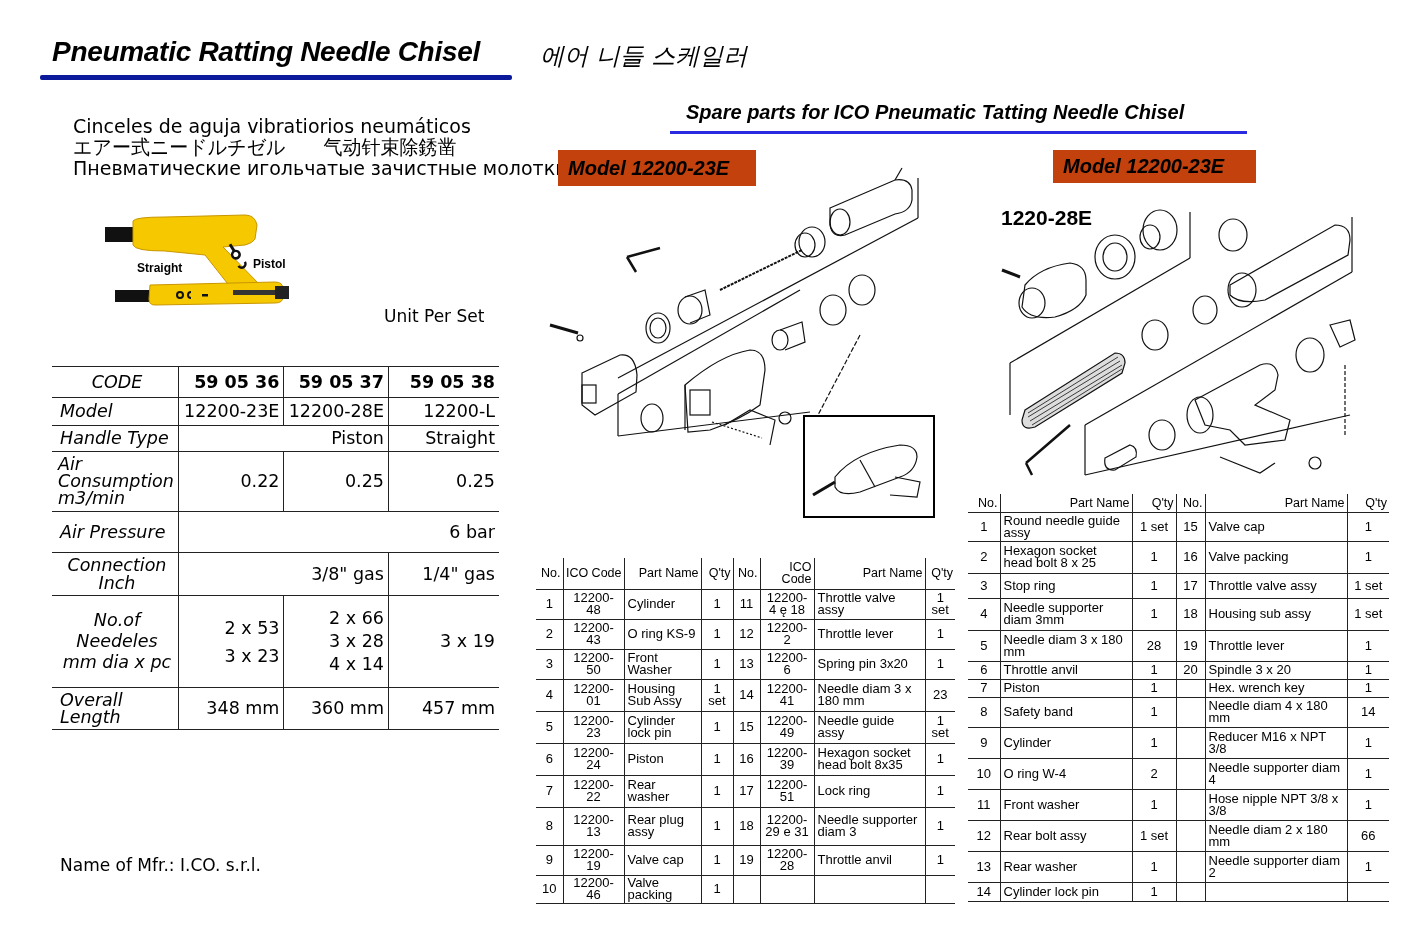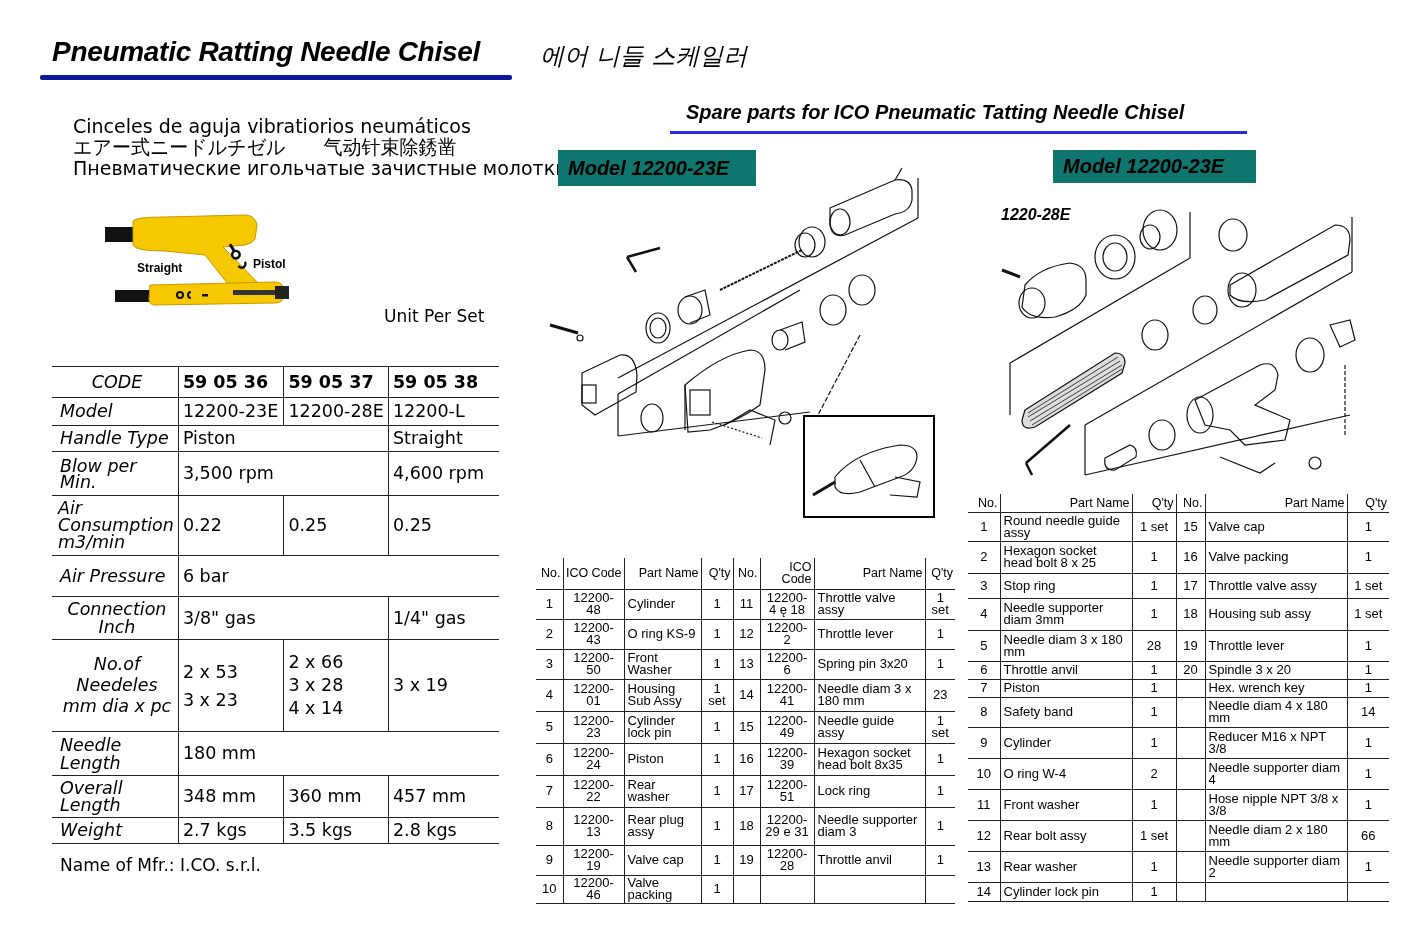--- a/index.html
+++ b/index.html
@@ -30,41 +30,41 @@
   
   .product-area { left: 105px; top: 205px; width: 290px; height: 105px; }
   .lbl-small { font-family: "Liberation Sans", sans-serif; font-weight: bold; font-size: 12px; position: absolute; }
   .unit-per-set { left: 384px; top: 306px; font-size: 17px; white-space: nowrap; }
 
   
   .spec-table {
     left: 52px; top: 366px; width: 447px;
     border-collapse: collapse; font-size: 17.5px;
   }
-  .spec-table td { border-top: 1.5px solid #222; border-bottom: 1.5px solid #222; border-left: 1.5px solid #222; text-align: left; vertical-align: middle; padding: 0 4px; line-height: 19px; }
+  .spec-table td { border-top: 1.5px solid #222; border-bottom: 1.5px solid #222; border-left: 1.5px solid #222; text-align: right; vertical-align: middle; padding: 0 4px; line-height: 19px; }
   .spec-table td:first-child { border-left: none; text-align: left; padding-left: 8px; font-style: italic; }
   .spec-table td.center { text-align: center; }
   .spec-table .bold { font-weight: bold; }
   .mfr { left: 60px; top: 855px; font-size: 17px; white-space: nowrap; }
 
   
   .spare-title {
     left: 686px; top: 101px;
     font-family: "Liberation Sans", sans-serif; font-weight: bold; font-style: italic;
     font-size: 20px; white-space: nowrap;
   }
   .spare-rule { left: 670px; top: 131px; width: 577px; height: 3px; background: #2a2ae0; }
 
   .model-box {
-    background: #0f766e; font-family: "Liberation Sans", sans-serif; font-weight: bold; font-style: italic;
+    background: #c2410c; font-family: "Liberation Sans", sans-serif; font-weight: bold; font-style: italic;
     font-size: 20px; padding: 0 0 0 10px; display: flex; align-items: center; white-space: nowrap;
   }
   .model-box-1 { left: 558px; top: 150px; width: 198px; height: 36px; }
   .model-box-2 { left: 1053px; top: 150px; width: 203px; height: 33px; }
-  .model-code-label { left: 1001px; top: 206px; font-family: "Liberation Sans", sans-serif; font-weight: bold; font-size: 16px; font-style: italic; }
+  .model-code-label { left: 1001px; top: 206px; font-family: "Liberation Sans", sans-serif; font-weight: bold; font-size: 21px; }
   .inset-box { left: 803px; top: 415px; width: 132px; height: 103px; border: 2.5px solid #000; }
 
   
   .parts {
     border-collapse: collapse; font-family: "Liberation Sans", sans-serif; font-size: 13px;
   }
   .parts th { font-weight: normal; font-size: 12.5px; line-height: 12px; border-bottom: 1.5px solid #222; border-left: 1px solid #222; padding: 1px 2px; text-align: right; }
   .parts td { border-bottom: 1.5px solid #222; border-left: 1px solid #222; padding: 0 3px; text-align: center; line-height: 12px; vertical-align: middle; }
   .parts th:first-child, .parts td:first-child { border-left: none; }
   .parts td.name { text-align: left; }
@@ -128,25 +128,20 @@
     <td>Model</td>
     <td>12200-23E</td>
     <td>12200-28E</td>
     <td>12200-L</td>
   </tr>
   <tr style="height:26px">
     <td>Handle Type</td>
     <td colspan="2">Piston</td>
     <td>Straight</td>
   </tr>
-  <tr style="height:44px">
-    <td style="line-height:16px">Blow per Min.</td>
-    <td colspan="2">3,500 rpm</td>
-    <td>4,600 rpm</td>
-  </tr>
   <tr style="height:60px">
     <td style="line-height:17px; padding-left:6px">Air Consumption m3/min</td>
     <td>0.22</td>
     <td>0.25</td>
     <td>0.25</td>
   </tr>
   <tr style="height:41px">
     <td>Air Pressure</td>
     <td colspan="3">6 bar</td>
   </tr>
@@ -157,35 +152,25 @@
   </tr>
   <tr style="height:92px">
     <td class="center" style="line-height:21px; white-space:pre-line">No.of Needeles mm dia x pc</td>
     <td style="white-space:pre-line; line-height:28px">2 x 53
 3 x 23</td>
     <td style="white-space:pre-line; line-height:23px">2 x 66
 3 x 28
 4 x 14</td>
     <td>3 x 19</td>
   </tr>
-  <tr style="height:44px">
-    <td style="line-height:18px">Needle Length</td>
-    <td colspan="3">180 mm</td>
-  </tr>
   <tr style="height:42px">
     <td style="line-height:17px">Overall Length</td>
     <td>348 mm</td>
     <td>360 mm</td>
     <td>457  mm</td>
-  </tr>
-  <tr style="height:26px">
-    <td>Weight</td>
-    <td>2.7 kgs</td>
-    <td>3.5 kgs</td>
-    <td>2.8 kgs</td>
   </tr>
 </tbody>
   </table>
 <div class="abs mfr">Name of Mfr.:  I.CO. s.r.l.</div>
 
 <div class="abs spare-title">Spare parts for ICO Pneumatic Tatting Needle Chisel</div>
 <div class="abs spare-rule"></div>
 
 <div class="abs model-box model-box-1">Model 12200-23E</div>
 <div class="abs model-box model-box-2">Model 12200-23E</div>

